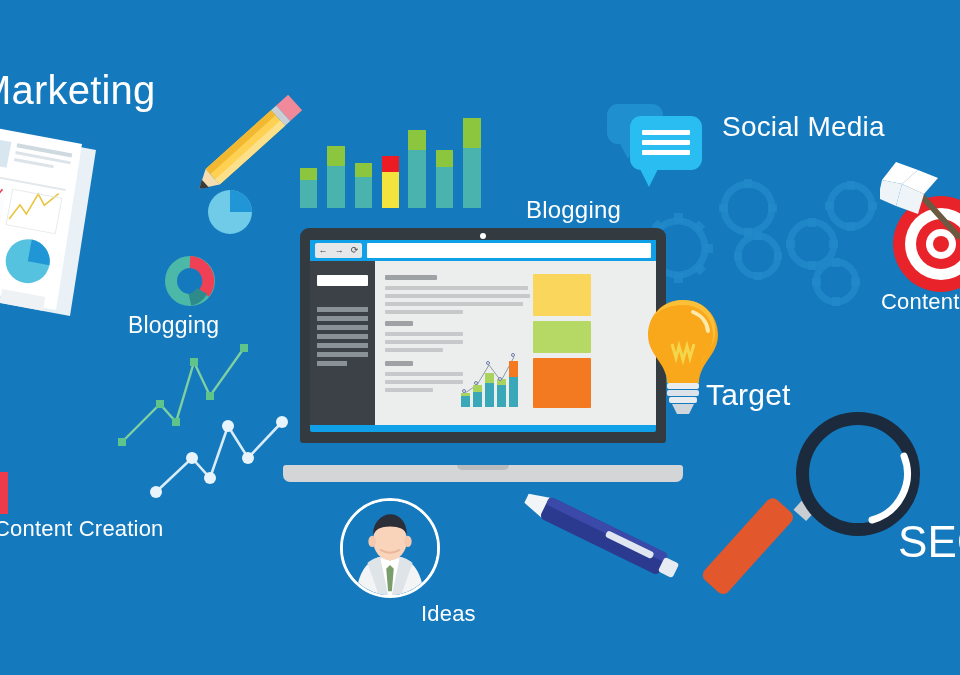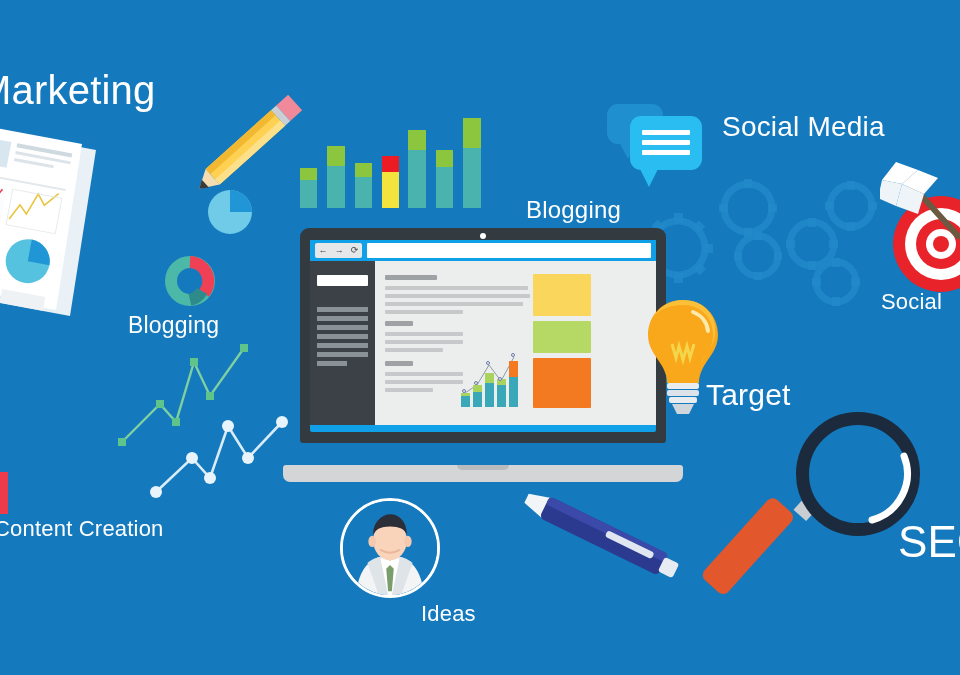--- a/index.html
+++ b/index.html
@@ -385,20 +385,20 @@
       <ellipse cx="31" cy="43" rx="4" ry="6" fill="#f4c9ae"></ellipse>
       <ellipse cx="69" cy="43" rx="4" ry="6" fill="#f4c9ae"></ellipse>
       <path d="M32 36 C32 20 44 14 50 14 C58 14 68 20 68 36 C66 30 60 27 50 27 C40 27 35 30 32 36 Z" fill="#2d2f38"></path>
       <path d="M40 52 Q50 58 60 52" fill="none" stroke="#e8b79c" stroke-width="2" stroke-linecap="round"></path>
     </svg>
   </div>
 
   <div class="lbl" style="left:-22px;top:68px;font-size:40px;">Marketing</div>
   <div class="lbl" style="left:722px;top:111px;font-size:28px;">Social Media</div>
   <div class="lbl" style="left:526px;top:196px;font-size:24px;">Blogging</div>
-  <div class="lbl" style="left:881px;top:289px;font-size:22px;">Social</div>
+  <div class="lbl" style="left:881px;top:289px;font-size:22px;">Content</div>
   <div class="lbl" style="left:128px;top:312px;font-size:23px;">Blogging</div>
   <div class="lbl" style="left:706px;top:378px;font-size:30px;">Target</div>
   <div class="lbl" style="left:-6px;top:516px;font-size:22px;">Content Creation</div>
   <div class="lbl" style="left:898px;top:517px;font-size:44px;">SEO</div>
   <div class="lbl" style="left:421px;top:601px;font-size:22px;">Ideas</div>
 
 </div>
 
 </body></html>

